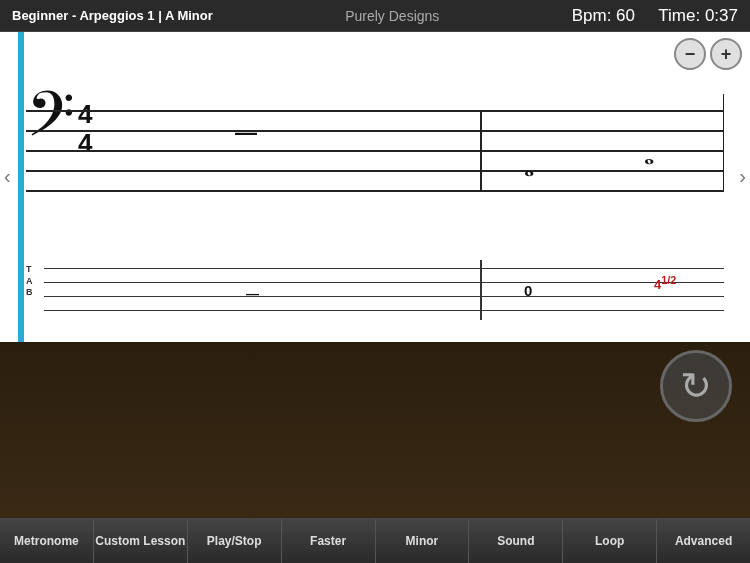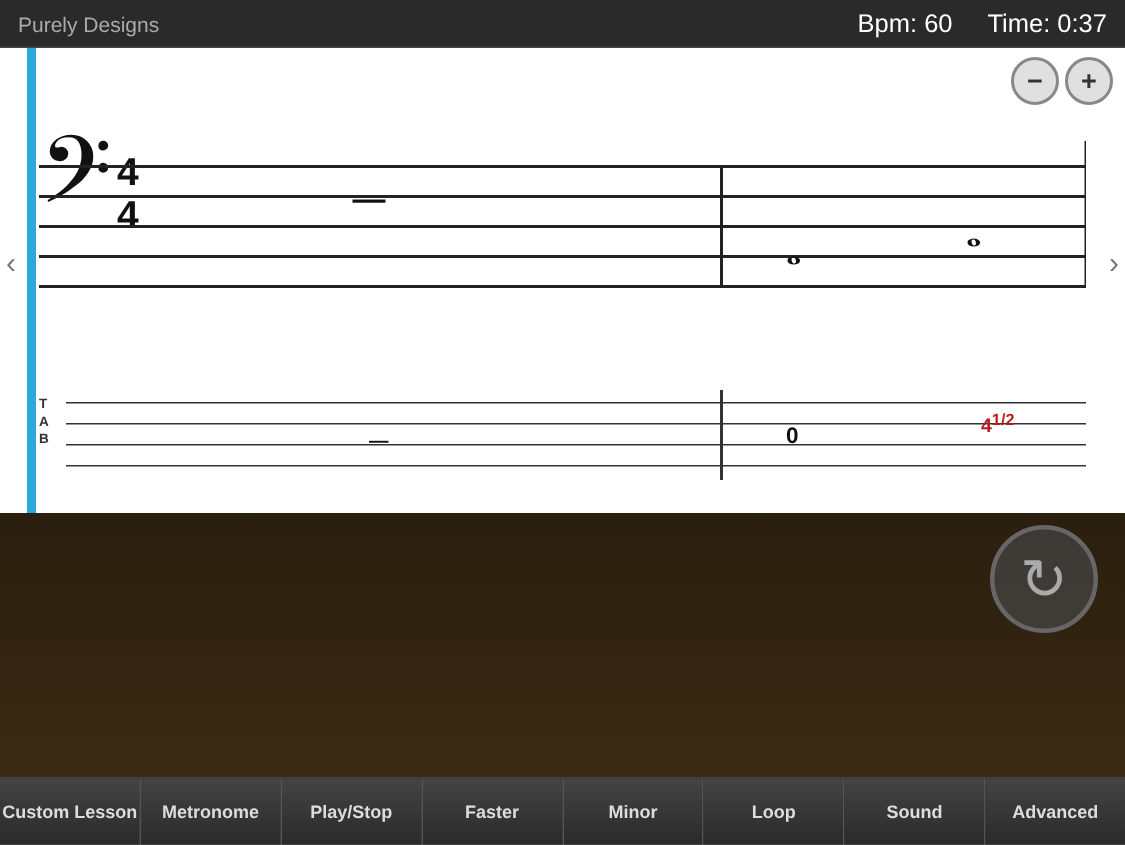--- a/index.html
+++ b/index.html
@@ -174,20 +174,21 @@
     .measure-line {
       position: absolute;
       width: 1.5px;
       background: #222;
     }
   </style>
 </head>
 <body>
 
 <div id="top-bar">
+  <span id="title-text">Beginner - Arpeggios 1  |  A Minor</span>
   <span id="brand-logo">Purely Designs</span>
   <span id="stats-area">
     <span>Bpm: 60</span>
     &nbsp;&nbsp;&nbsp;
     <span>Time: 0:37</span>
   </span>
 </div>
 
 <div id="position-bar"></div>
 
@@ -247,21 +248,21 @@
 <div style="position:absolute; top:165px; right:4px; font-size:20px; color:#777; z-index:10;">›</div>
 
 <div id="fretboard-area">
 
   <div id="replay-btn" style="position:absolute; right:18px; top:8px; width:72px; height:72px; border-radius:50%; background:rgba(70,70,70,0.7); border:3px solid #666; display:flex; align-items:center; justify-content:center; cursor:pointer;">
     <span id="replay-arrow" style="font-size:38px; color:#aaa;">↻</span>
   </div>
 </div>
 
 <div id="bottom-toolbar">
+  <button class="toolbar-btn">Metronome</button>
   <button class="toolbar-btn">Custom Lesson</button>
-  <button class="toolbar-btn">Metronome</button>
   <button class="toolbar-btn">Play/Stop</button>
   <button class="toolbar-btn">Faster</button>
   <button class="toolbar-btn">Minor</button>
+  <button class="toolbar-btn">Sound</button>
   <button class="toolbar-btn">Loop</button>
-  <button class="toolbar-btn">Sound</button>
   <button class="toolbar-btn">Advanced</button>
 </div>
 
 </body></html>

